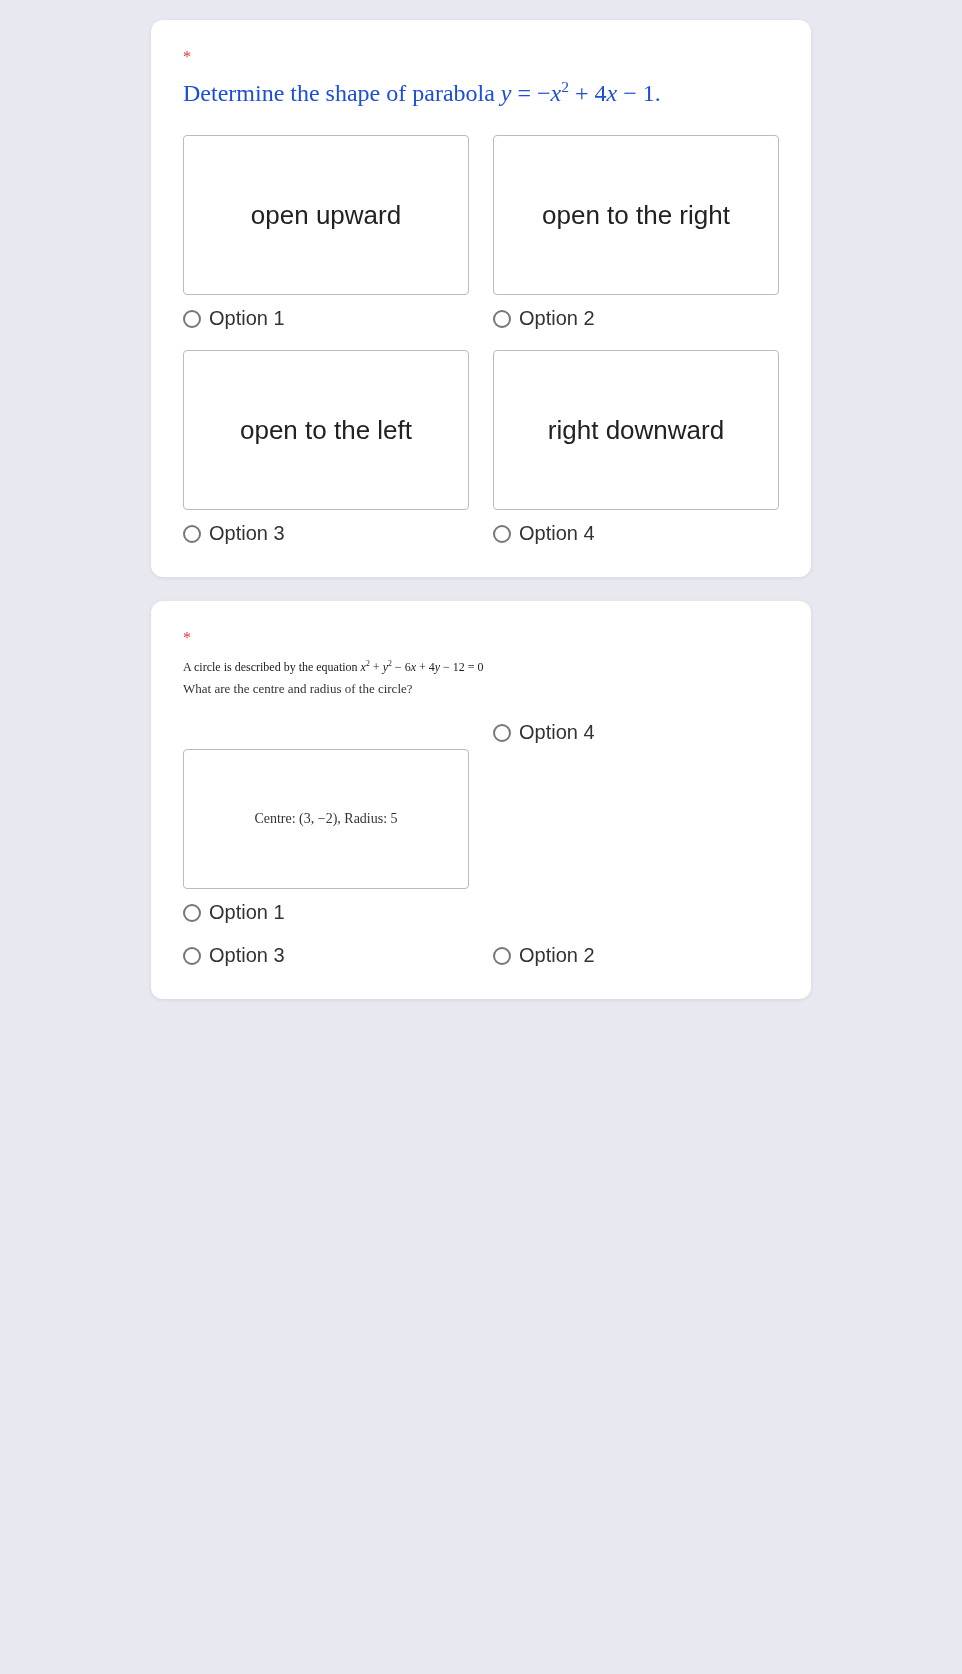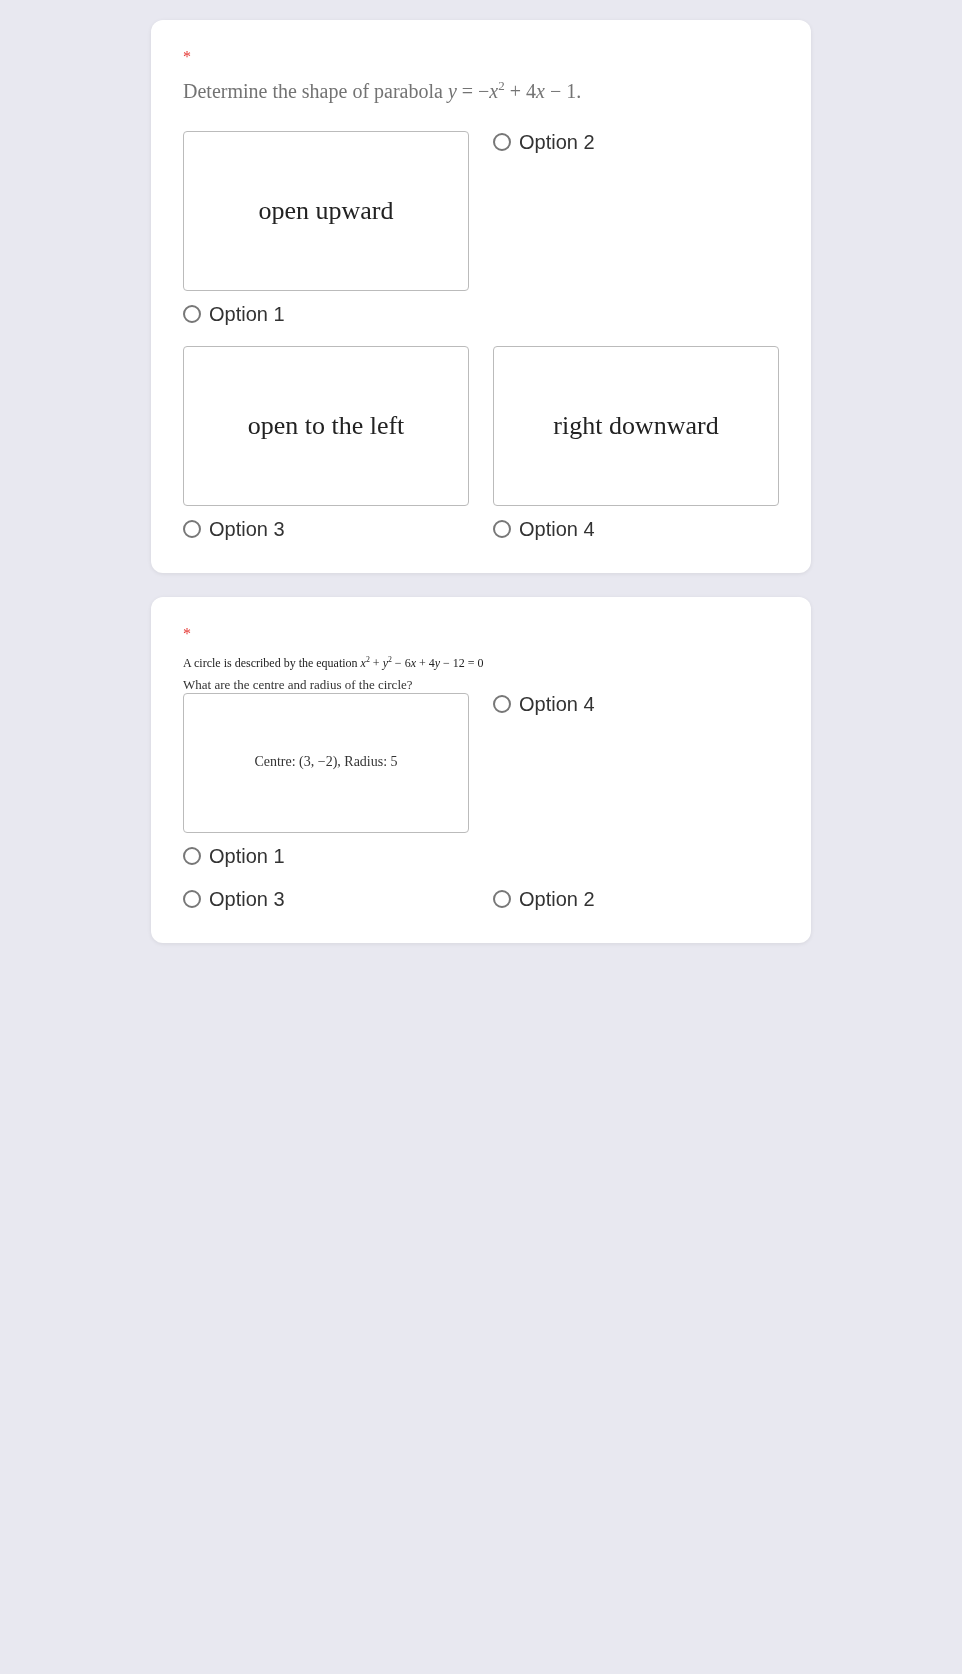--- a/index.html
+++ b/index.html
@@ -24,36 +24,37 @@
     }
 
     .required-star {
       color: #e53935;
       font-size: 16px;
       margin-bottom: 12px;
       display: block;
     }
 
     .question-text {
-      font-size: 20px;
-      color: #737373;
+      font-size: 24px;
+      color: #1d4ed8;
       margin-bottom: 28px;
       font-family: Georgia, serif;
     }
 
     .question-text-small {
       font-size: 12px;
       color: #222;
       margin-bottom: 6px;
       font-family: Georgia, serif;
     }
 
     .question-subtext {
       font-size: 13px;
       color: #333;
+      margin-bottom: 24px;
       font-family: Georgia, serif;
     }
 
     .options-grid {
       display: grid;
       grid-template-columns: 1fr 1fr;
       gap: 20px 24px;
     }
 
     .option-item {
@@ -77,26 +78,27 @@
       border: 1.5px solid #bbb;
       border-radius: 4px;
       height: 140px;
       display: flex;
       align-items: center;
       justify-content: center;
       margin-bottom: 12px;
       background: #fff;
       cursor: pointer;
       padding: 12px;
+      margin-top: 28px;
     }
 
     .option-box-text {
       font-size: 26px;
       color: #222;
-      font-family: Liberation Serif, serif;
+      font-family: Liberation Sans, sans-serif;
       text-align: center;
     }
 
     .option-box-text-small {
       font-size: 14px;
       color: #333;
       font-family: Georgia, serif;
       text-align: center;
       line-height: 1.6;
     }
@@ -140,20 +142,23 @@
       <div class="option-box">
         <span class="option-box-text">open upward</span>
       </div>
       <label class="option-label">
         <span class="radio-circle"></span>
         <span>Option 1</span>
       </label>
     </div>
 
     <div class="option-item">
+      <div class="option-box">
+        <span class="option-box-text">open to the right</span>
+      </div>
       <label class="option-label">
         <span class="radio-circle"></span>
         <span>Option 2</span>
       </label>
     </div>
 
     <div class="option-item">
       <div class="option-box">
         <span class="option-box-text">open to the left</span>
       </div>

